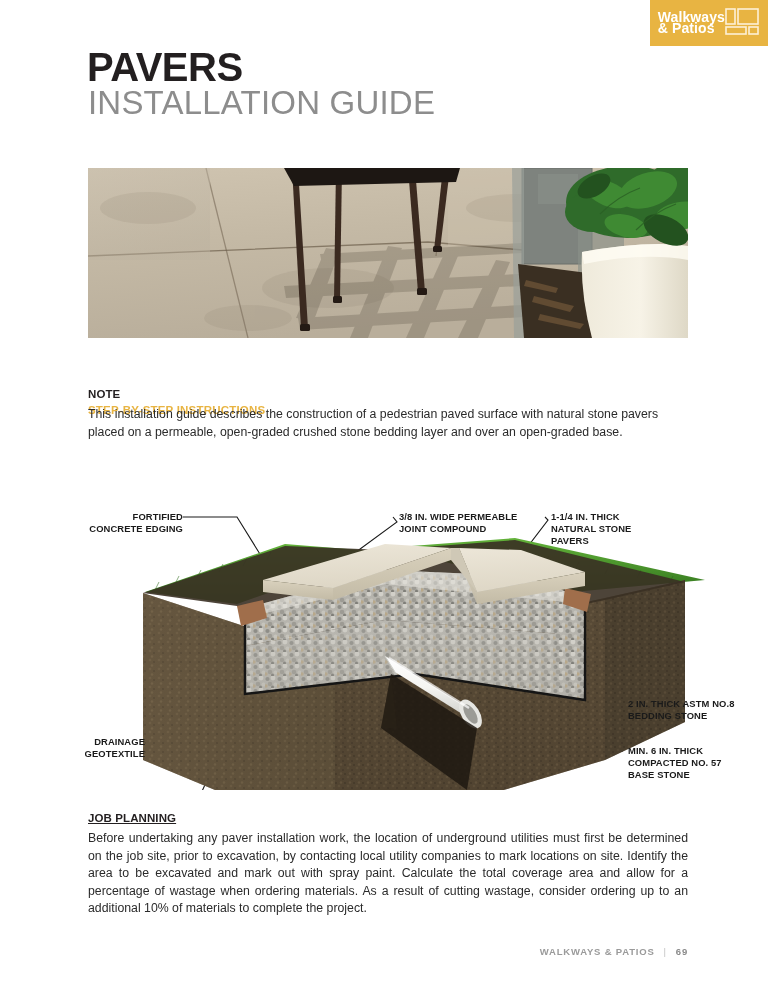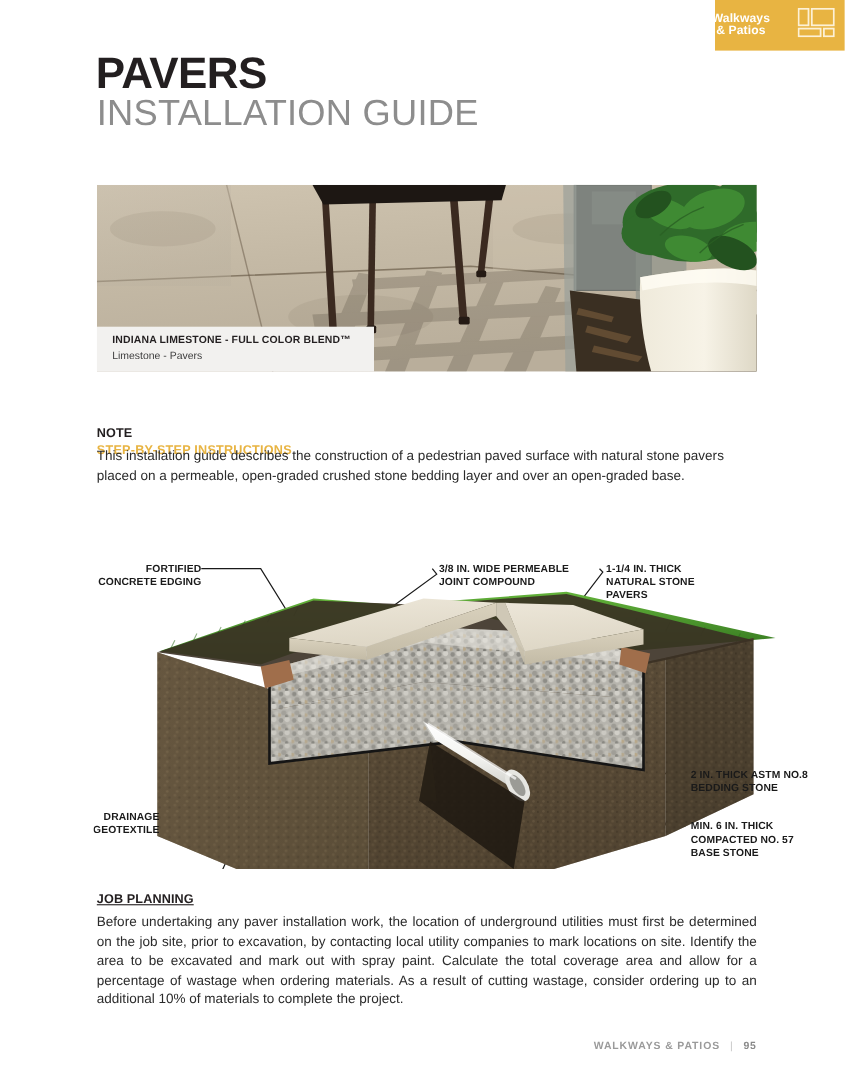--- a/index.html
+++ b/index.html
@@ -24,27 +24,27 @@
     width: 118px;
     height: 46px;
     background: #e8b442;
     display: flex;
     align-items: center;
     justify-content: flex-end;
     padding-right: 9px;
     box-sizing: border-box;
   }
   .corner-tab-text {
-    text-align: center;
+    text-align: left;
     color: #ffffff;
-    font-size: 11px;
+    font-size: 14px;
     font-weight: bold;
     line-height: 11.5px;
     letter-spacing: .1px;
-    margin-right: 25px;
+    margin-right: 0;
     white-space: nowrap;
   }
   .corner-tab-icon { display: block; }
 
   
   .page-title {
     position: absolute;
     left: 87px;
     top: 47px;
     font-size: 40px;
@@ -267,24 +267,20 @@
     <g fill="#23521f">
       <ellipse cx="578" cy="62" rx="24" ry="13" transform="rotate(26 578 62)"></ellipse>
       <ellipse cx="506" cy="18" rx="18" ry="10" transform="rotate(-30 506 18)"></ellipse>
     </g>
     <g stroke="#2a5f24" stroke-width="1.2" fill="none" opacity=".8">
       <path d="M512,46 Q530,28 552,20"></path>
       <path d="M548,62 Q566,44 588,36"></path>
     </g>
   </svg>
 
-  <div class="hero-caption">
-    <div class="hero-caption-title">INDIANA LIMESTONE - FULL COLOR BLEND™</div>
-    <div class="hero-caption-sub">Limestone - Pavers</div>
-  </div>
 </div>
 
 <div class="section-heading" style="top:360px;margin-top:44px;">STEP-BY-STEP INSTRUCTIONS</div>
 
 <div class="sub-heading" style="top:388px;">NOTE</div>
 
 <div class="body-copy" style="top:406px;">This installation guide describes the construction of a pedestrian paved surface with natural stone pavers placed on a permeable, open-graded crushed stone bedding layer and over an open-graded base.</div>
 
 <div class="diagram">
   <svg width="683" height="330" viewBox="0 0 683 330">
@@ -476,14 +472,14 @@
   </svg>
 </div>
 
 <div class="sub-heading" style="top:812px;text-decoration:underline;">JOB PLANNING</div>
 
 <div class="body-copy justified" style="top:830px;">Before undertaking any paver installation work, the location of underground utilities must first be determined on the job site, prior to excavation, by contacting local utility companies to mark locations on site. Identify the area to be excavated and mark out with spray paint. Calculate the total coverage area and allow for a percentage of wastage when ordering materials. As a result of cutting wastage, consider ordering up to an additional 10% of materials to complete the project.</div>
 
 <div class="footer">
   <span>WALKWAYS &amp; PATIOS</span>
   <span class="footer-sep">|</span>
-  <span class="footer-page">95</span>
+  <span class="footer-page">69</span>
 </div>
 
 </body></html>

